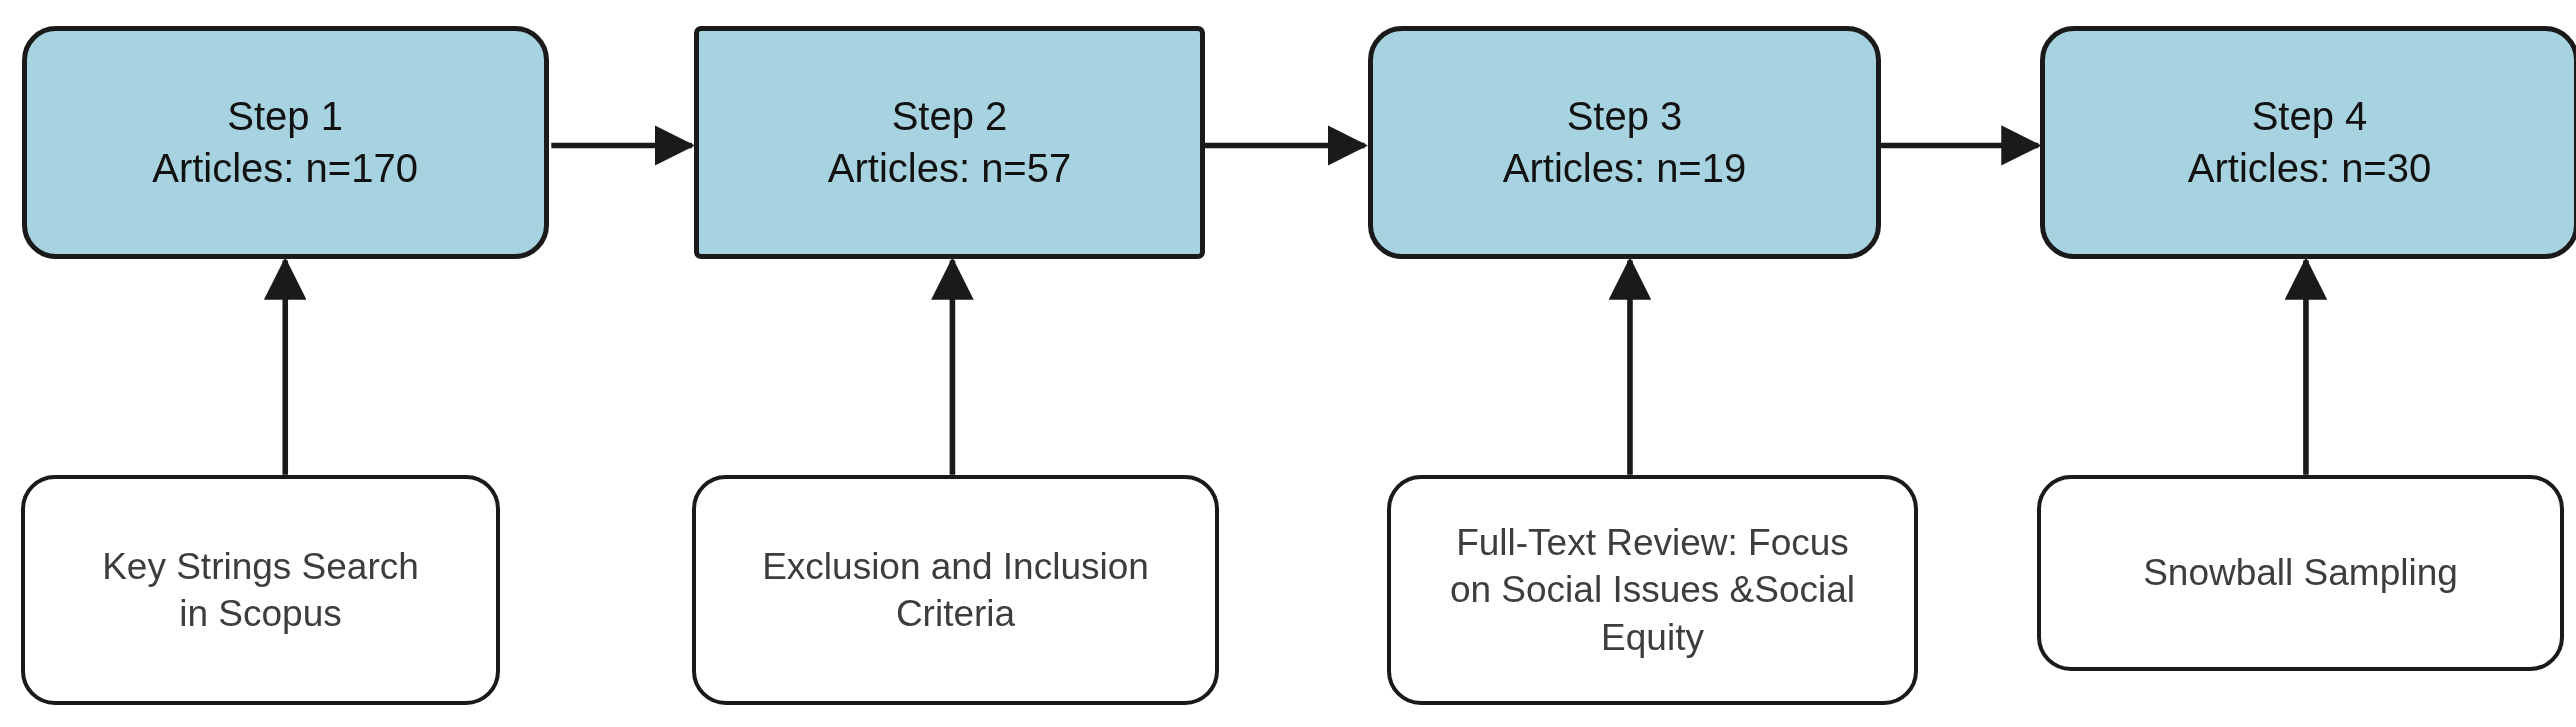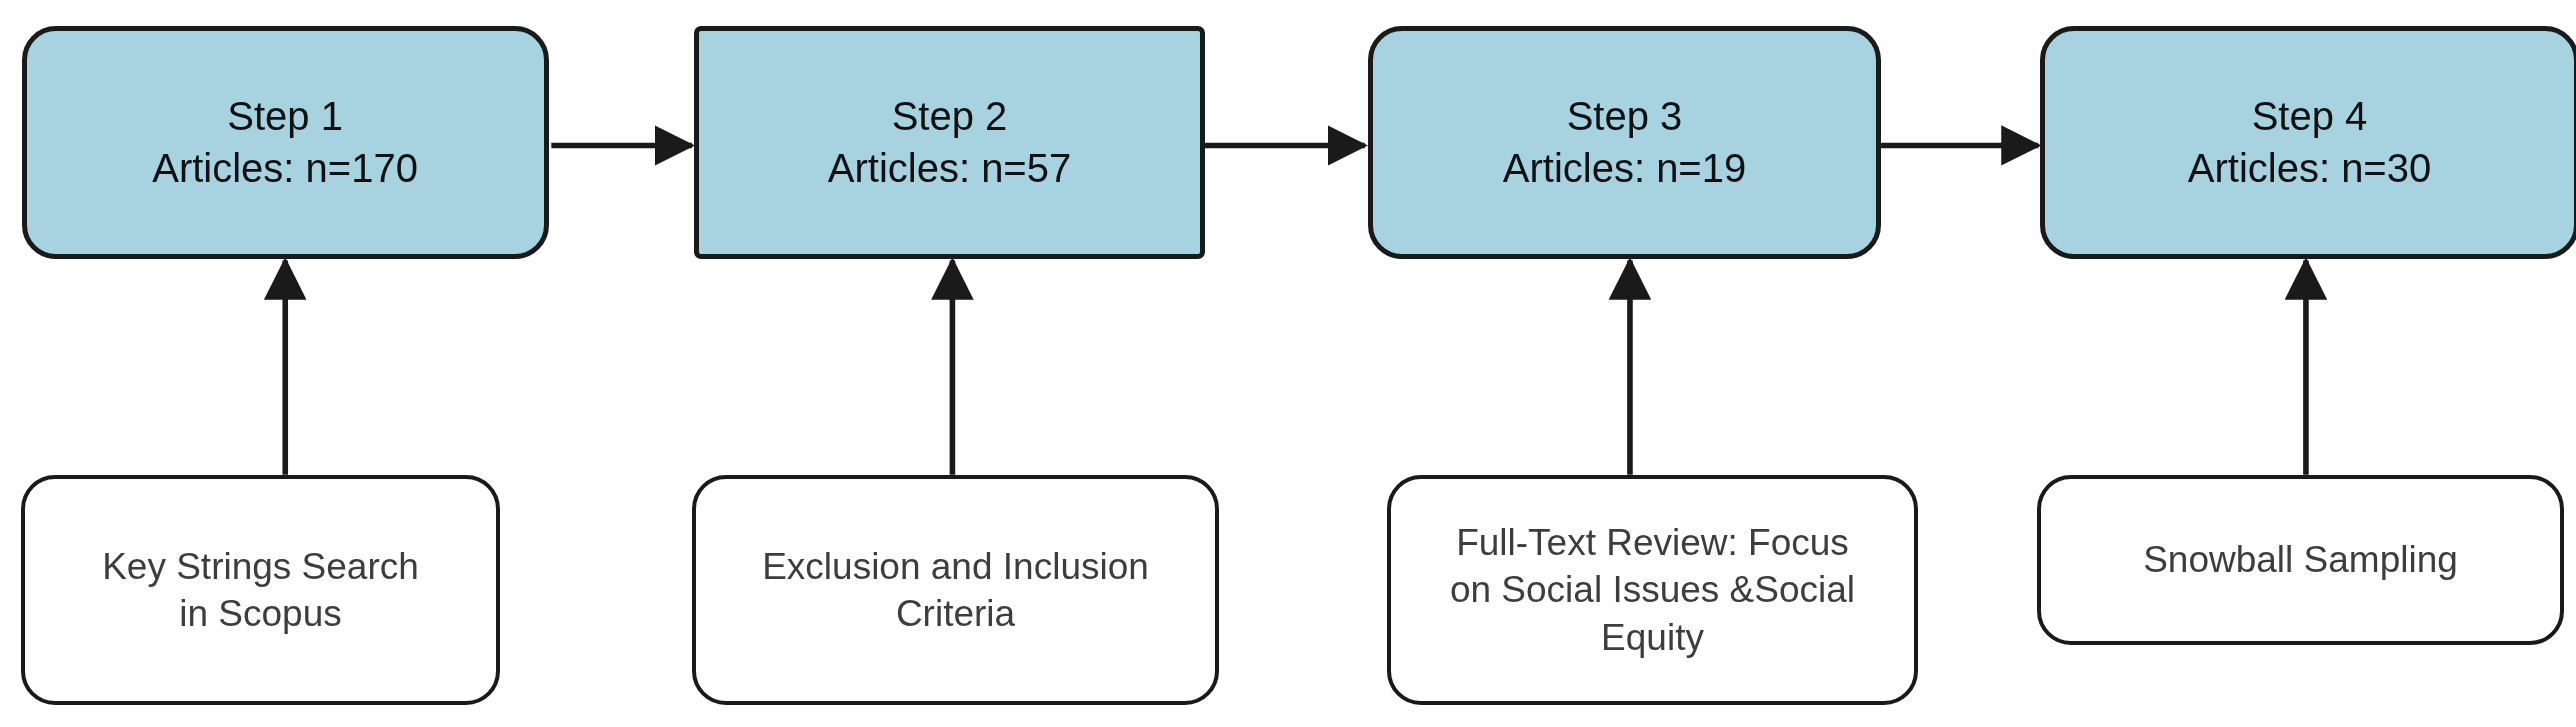--- a/index.html
+++ b/index.html
@@ -109,18 +109,18 @@
     <span class="line">Exclusion and Inclusion</span>
     <span class="line">Criteria</span>
   </div>
 
   <div class="node method" style="left:1387px; top:475px; width:531px; height:230px;">
     <span class="line">Full-Text Review: Focus</span>
     <span class="line">on Social Issues &amp;Social</span>
     <span class="line">Equity</span>
   </div>
 
-  <div class="node method" style="left:2037px; top:475px; width:527px; height:170px;text-align:center;">
+  <div class="node method" style="left:2037px; top:475px; width:527px; height:196px;text-align:center;">
     <span class="line">Snowball Sampling</span>
   </div>
 
 </div>
 
 
 </body></html>

